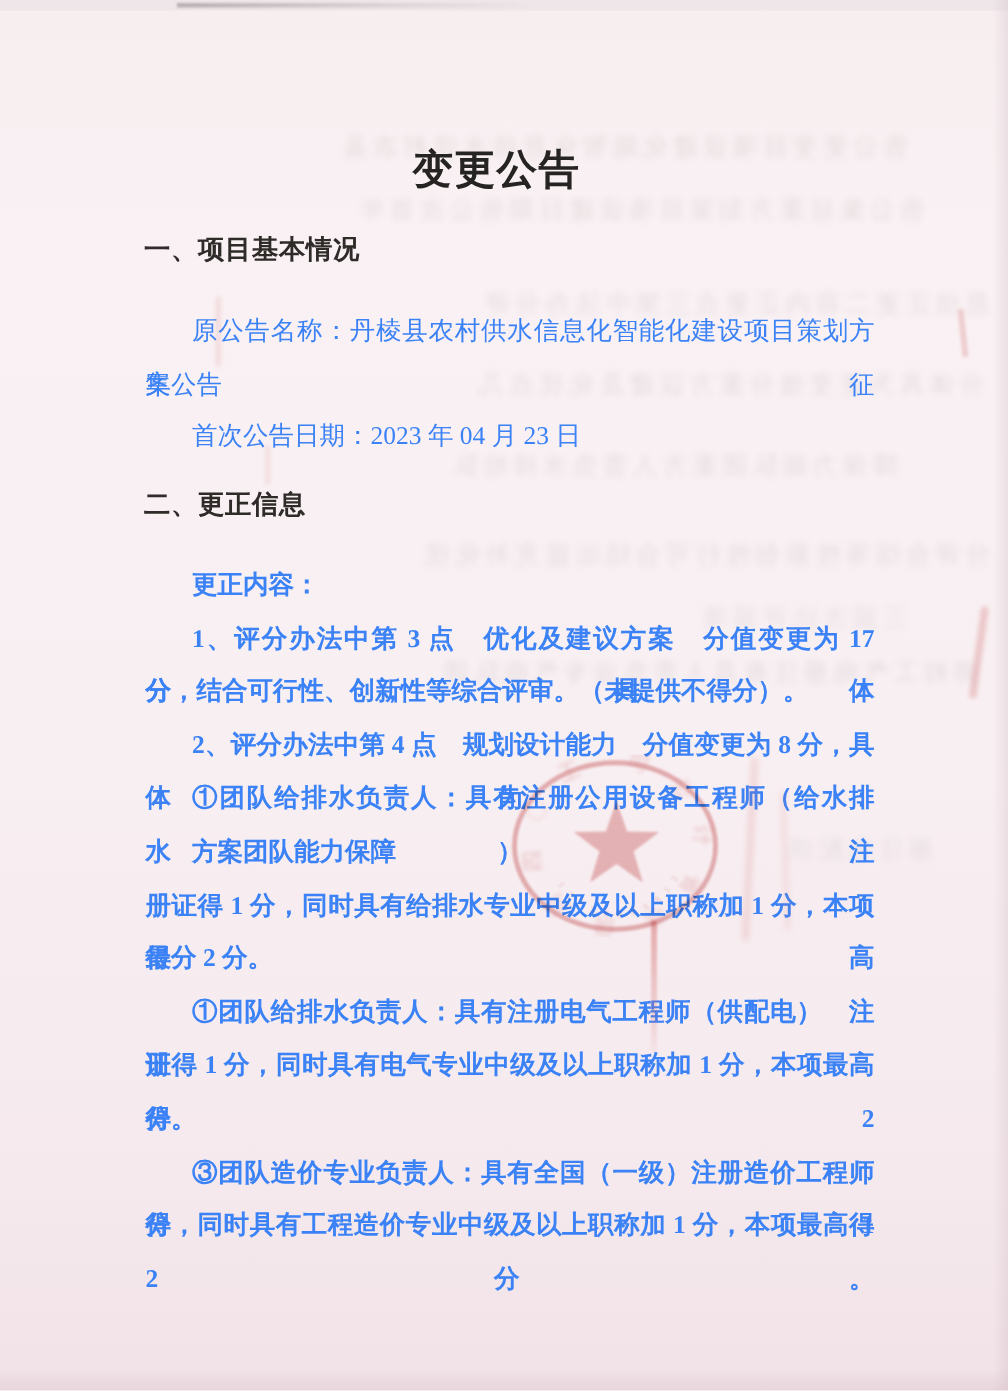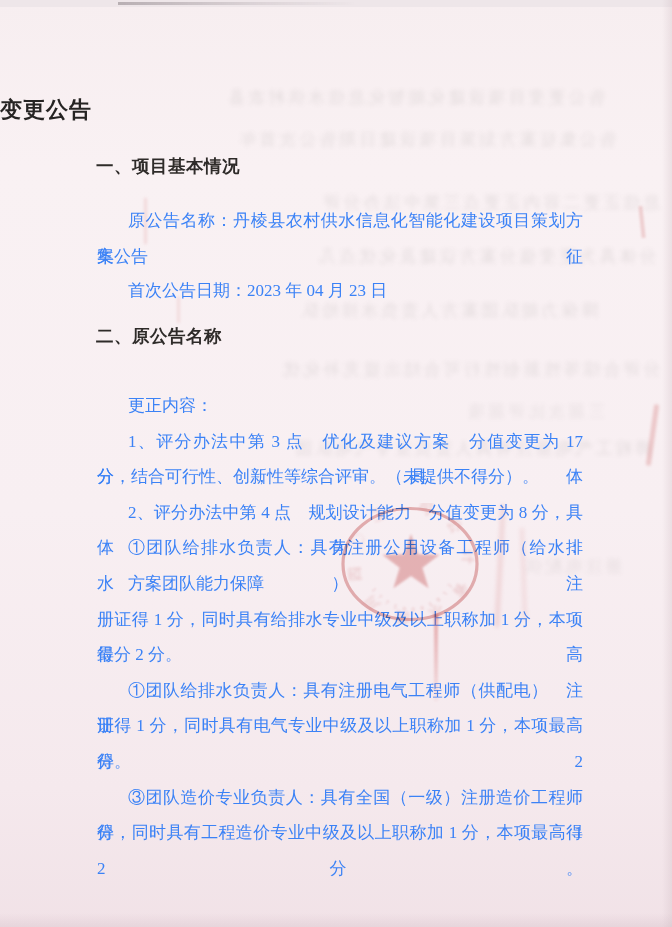--- a/index.html
+++ b/index.html
@@ -10,39 +10,39 @@
   }
   
   .scan-top-line{position:absolute;left:118px;top:2px;width:238px;height:3px;
     background:linear-gradient(90deg,rgba(140,130,135,.55),rgba(170,160,165,.25) 60%,rgba(190,180,185,0));filter:blur(.6px);}
   .scan-top-strip{position:absolute;left:0;top:0;width:672px;height:7px;background:rgba(230,222,226,.5);}
   .scan-right-shade{position:absolute;right:0;top:0;width:10px;height:927px;background:linear-gradient(270deg,rgba(205,185,192,.30),rgba(205,185,192,0));}
   .scan-bottom-shade{position:absolute;left:0;bottom:0;width:672px;height:14px;background:linear-gradient(0deg,rgba(205,180,190,.28),rgba(205,180,190,0));}
 
   
   .doc-title{
-    position:absolute;left:0;top:95px;width:662px;
+    position:absolute;left:0;top:95px;width:662px;text-align:center;
     font-family:"Liberation Sans","DejaVu Sans",sans-serif;
-    font-size:22px;font-weight:bold;color:#262423;letter-spacing:1px;
+    font-size:27px;font-weight:bold;color:#262423;letter-spacing:1px;
   }
   .sec-heading{
     position:absolute;left:96px;
     font-family:Liberation Serif, serif;
     font-size:17.5px;font-weight:bold;color:#2e2b29;letter-spacing:.5px;white-space:nowrap;
   }
   #heading-1{top:154px;}
   #heading-2{top:324px;}
   .para-block{position:absolute;left:97px;width:486px;color:#3b82f6;font-size:17px;}
   .para-block .line{height:35.5px;line-height:35.5px;white-space:pre;overflow:visible;}
   .para-block .line.indent{padding-left:31px;}
   .para-block .line.fj{white-space:normal;text-align:justify;text-align-last:justify;}
   .para-block .line.fj.indent{padding-left:0;text-indent:31px;}
   #para-a{top:203px;}
   #para-b{top:273px;}
-  #body-block{top:388px;}
+  #body-block{top:372px;font-weight:bold;}
   #body-block .line{height:35.6px;line-height:35.6px;}
 
   
   .bleed{position:absolute;transform:scaleX(-1);filter:blur(2.3px);opacity:.14;color:#6b6764;
     font-size:17px;letter-spacing:3px;white-space:nowrap;overflow:hidden;pointer-events:none;}
   .bleed:nth-of-type(1){top:86px;left:100px;width:505px;}
   .bleed:nth-of-type(2){top:128px;left:60px;width:556px;}
   .bleed:nth-of-type(3){top:191px;left:300px;width:360px;}
   .bleed:nth-of-type(4){top:245px;left:300px;width:356px;}
   .bleed:nth-of-type(5){top:299px;left:298px;width:300px;}
@@ -91,21 +91,21 @@
 
 <div class="para-block" id="para-a">
     <div class="line indent fj">原公告名称：丹棱县农村供水信息化智能化建设项目策划方案征</div>
     <div class="line">集公告</div>
   </div>
 
 <div class="para-block" id="para-b">
     <div class="line indent">首次公告日期：2023 年 04 月 23 日</div>
   </div>
 
-<div class="sec-heading" id="heading-2">二、原公告名称</div>
+<div class="sec-heading" id="heading-2">二、更正信息</div>
 
 <div class="para-block" id="body-block">
     <div class="line indent">更正内容：</div>
     <div class="line indent fj">1、评分办法中第 3 点　优化及建议方案　分值变更为 17 分，具体</div>
     <div class="line">分，结合可行性、创新性等综合评审。（未提供不得分）。</div>
     <div class="line indent fj">2、评分办法中第 4 点　规划设计能力　分值变更为 8 分，具体为：</div>
     <div class="line indent fj">①团队给排水负责人：具有注册公用设备工程师（给水排水）注</div>
     <div class="line indent">方案团队能力保障</div>
     <div class="line fj">册证得 1 分，同时具有给排水专业中级及以上职称加 1 分，本项最高</div>
     <div class="line">得分 2 分。</div>

